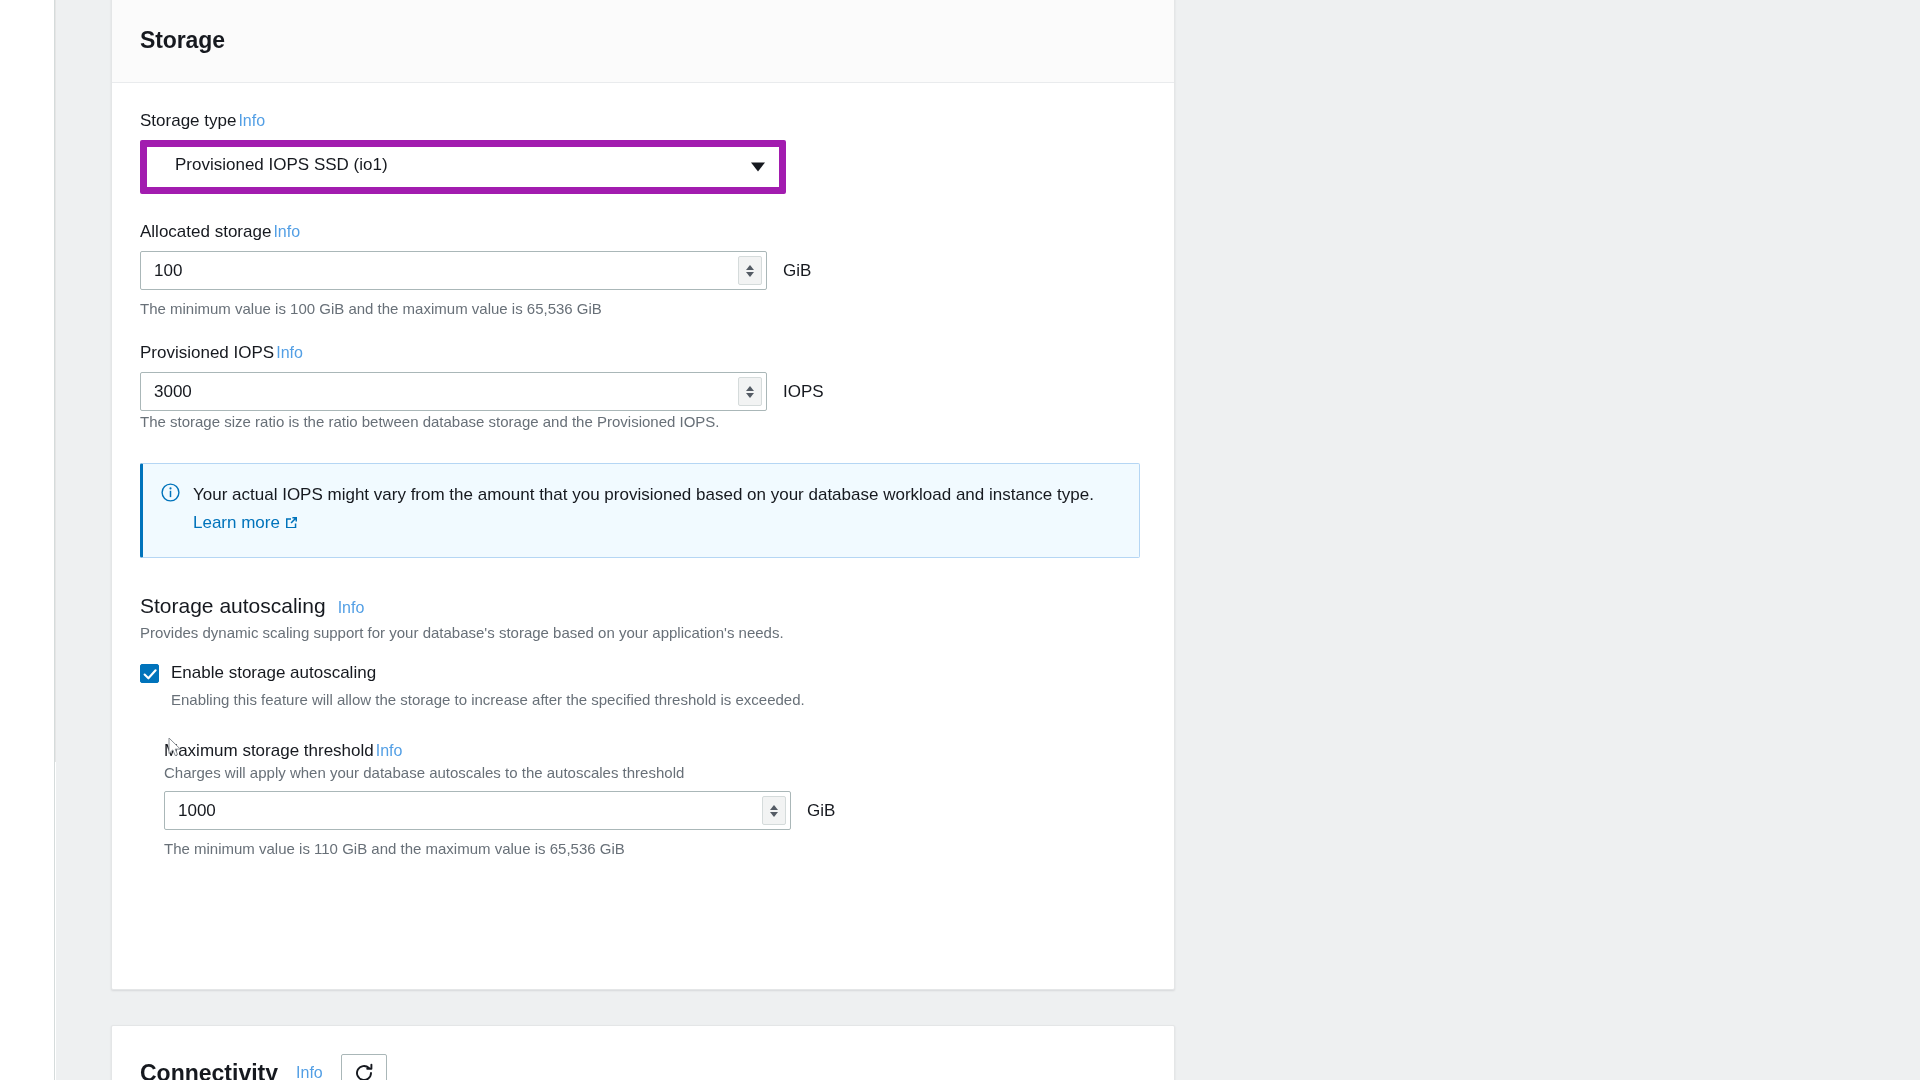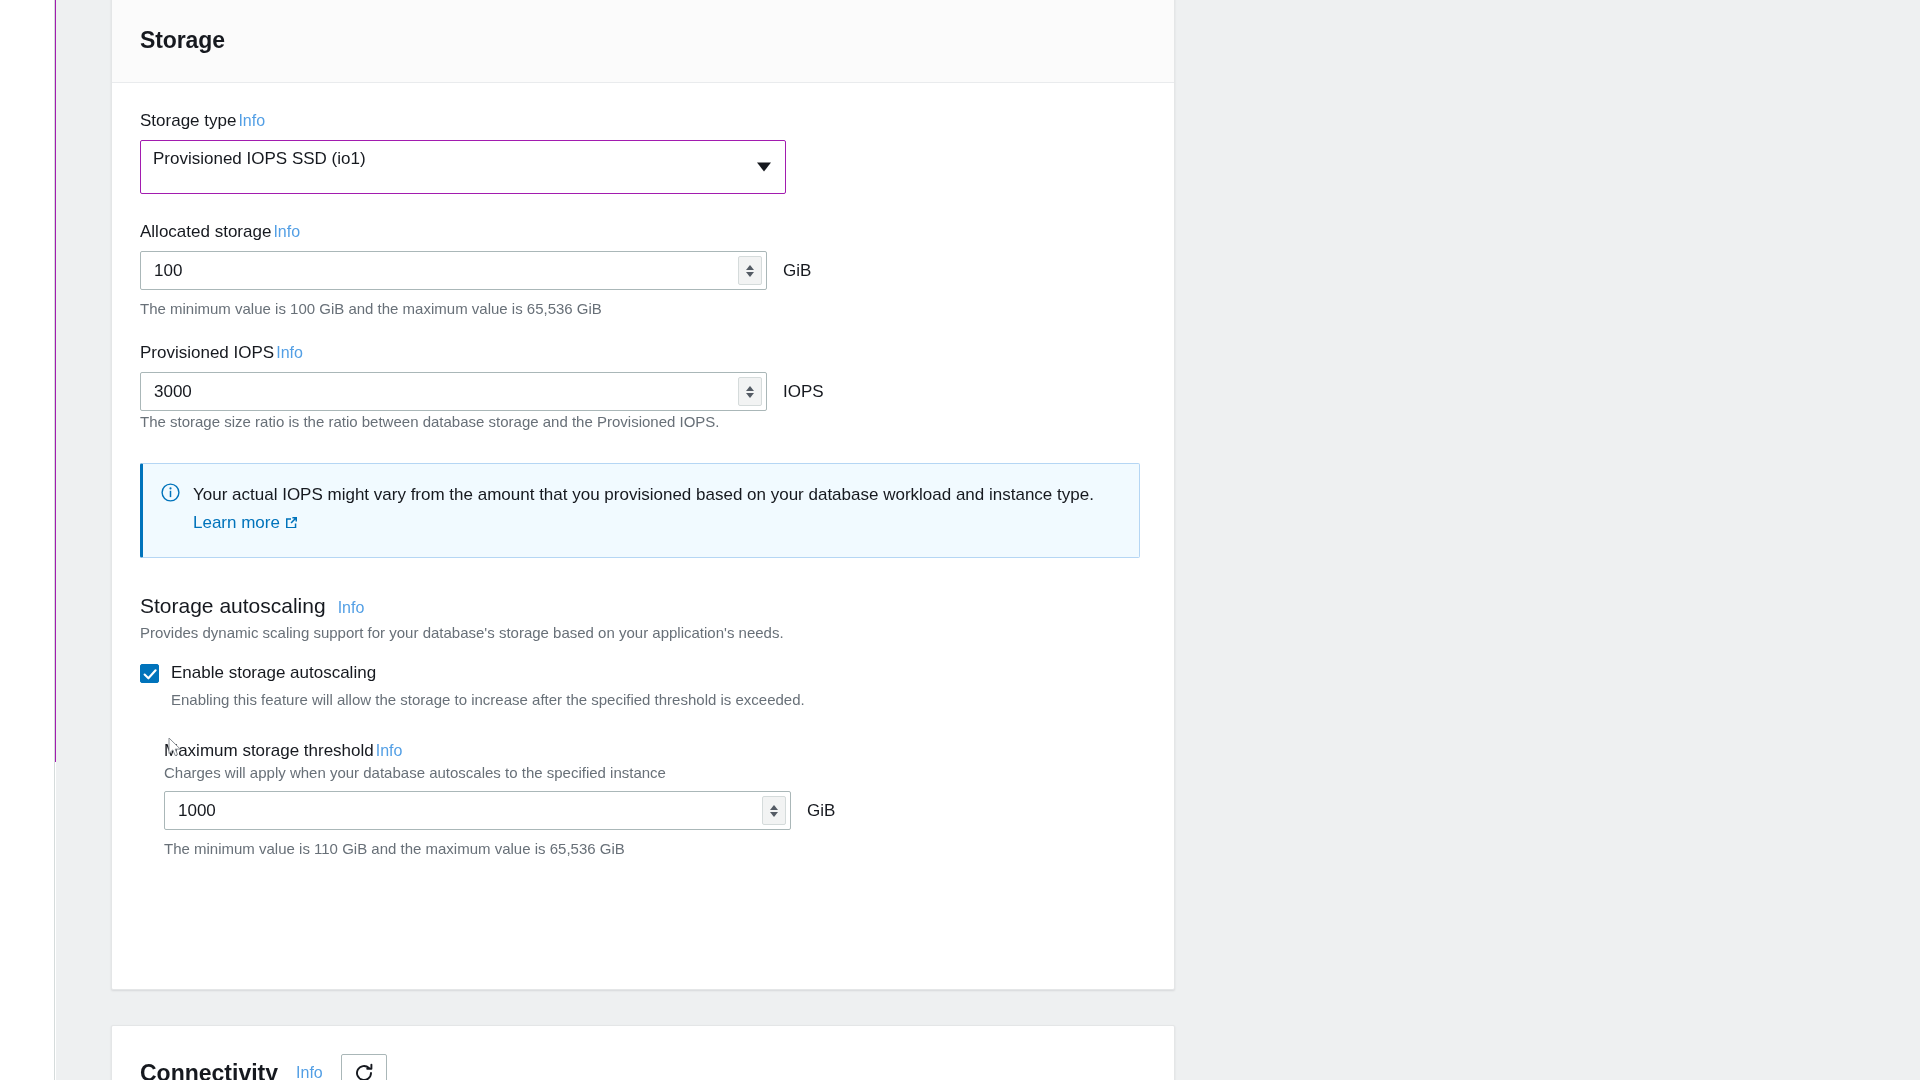--- a/index.html
+++ b/index.html
@@ -11,21 +11,21 @@
     background: #ffffff;
     font-family: "Liberation Sans", sans-serif;
     -webkit-font-smoothing: antialiased;
   }
 
   
   #page {
     position: relative;
     width: 1920px;
     height: 762px;
-    background: #a21caf;
+    background: #e5e5e5;
   }
 
   
   .left-strip {
     position: absolute;
     left: 0; top: 0;
     width: 55px; height: 1080px;
     background: #ffffff;
     border-right: 1px solid #d5dbdb;
     box-sizing: border-box;
@@ -116,25 +116,25 @@
     display: flex;
     align-items: center;
     gap: 16px;
   }
 
   
   .select-box {
     position: relative;
     width: 646px;
     min-height: 54px;
-    border: 1px solid #a21caf;
-    border-radius: 2px;
-    background: #ffffff;
-    box-sizing: border-box;
-    padding: 7px 40px 8px 12px;
+    border: 7px solid #a21caf;
+    border-radius: 2px;
+    background: #ffffff;
+    box-sizing: border-box;
+    padding: 7px 40px 8px 28px;
     cursor: pointer;
   }
   .select-value {
     font-size: 17px;
     color: #16191f;
     line-height: 22px;
   }
   .select-sub {
     font-size: 14px;
     color: #687078;
@@ -443,21 +443,21 @@
             <div class="checkbox-label">Enable storage autoscaling</div>
             <div class="checkbox-desc">Enabling this feature will allow the storage to increase after the specified threshold is exceeded.</div>
           </div>
         </div>
 
         <div class="sub-field indent">
           <div class="field-label-row">
             <span class="field-label">Maximum storage threshold</span>
             <a class="info-link">Info</a>
           </div>
-          <div class="sub-desc">Charges will apply when your database autoscales to the specified instance</div>
+          <div class="sub-desc">Charges will apply when your database autoscales to the autoscales threshold</div>
           <div class="control-row">
             <div class="num-input">
               <input type="text" value="1000" style="">
               <span class="stepper">
                 <span class="chev up"></span>
                 <span class="chev down"></span>
               </span>
             </div>
             <span class="unit-label">GiB</span>
           </div>

